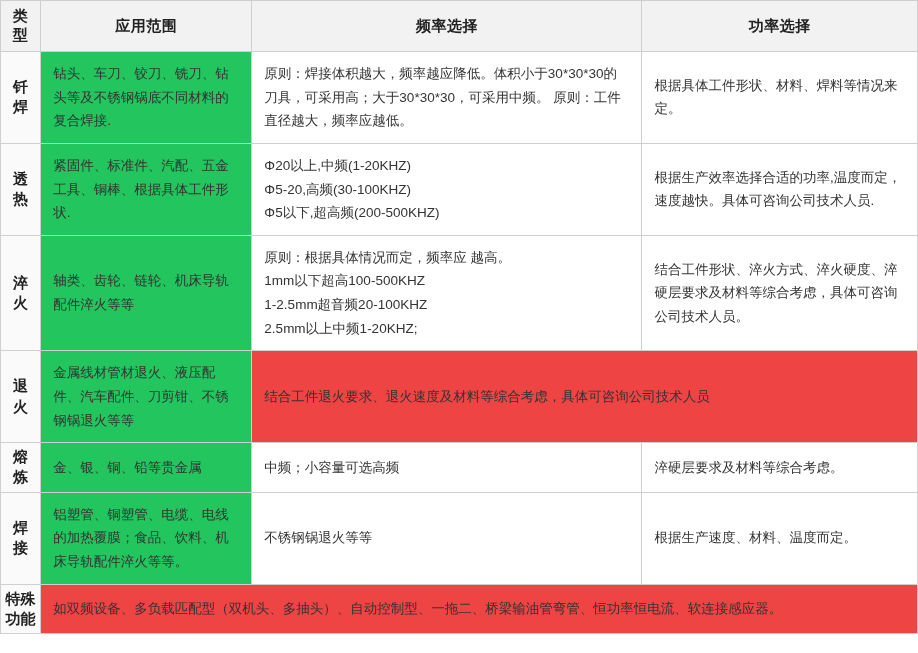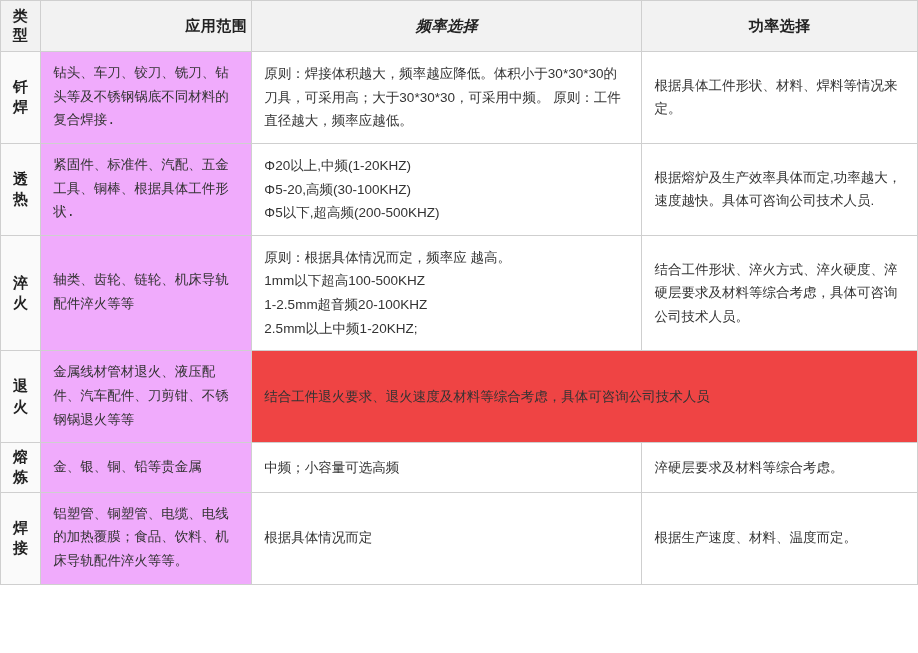--- a/index.html
+++ b/index.html
@@ -35,44 +35,43 @@
     background: #f2f2f2;
     font-size: 15px;
     font-weight: bold;
     color: #222;
     text-align: center;
     height: 44px;
     padding: 6px 4px;
     letter-spacing: 0.5px;
   }
   th.col-type { width: 40px; }
-  th.col-scope { width: 210px; text-align: right; }
-  th.col-freq { width: 388px; font-style: italic; }
+  th.col-scope { width: 210px; }
+  th.col-freq { width: 388px; }
   th.col-power { width: 274px; }
 
   td.type-cell {
     background: #fafafa;
     text-align: center;
     font-size: 15px;
     font-weight: bold;
     color: #222;
     line-height: 1.35;
     padding: 4px 2px;
     width: 40px;
   }
   td.body-cell {
     font-size: 13.5px;
     line-height: 1.75;
     color: #333;
     padding: 10px 12px;
     text-align: left;
   }
   td.scope-cell {
-    background: #f0abfc;
-    font-family: Liberation Mono, monospace;
+    background: #22c55e;
   }
   td.freq-cell,
   td.power-cell {
     background: #ffffff;
   }
   td.wide-cell {
     background: #ef4444;
   }
   .line { display: block; }
 </style>
@@ -108,21 +107,21 @@
         <td class="type-cell">
           <span class="line">透</span>
           <span class="line">热</span>
         </td>
         <td class="body-cell scope-cell">紧固件、标准件、汽配、五金工具、铜棒、根据具体工件形状.</td>
         <td class="body-cell freq-cell">
           <span class="line">Φ20以上,中频(1-20KHZ)</span>
           <span class="line">Φ5-20,高频(30-100KHZ)</span>
           <span class="line">Φ5以下,超高频(200-500KHZ)</span>
         </td>
-        <td class="body-cell power-cell">根据熔炉及生产效率具体而定,功率越大，速度越快。具体可咨询公司技术人员.</td>
+        <td class="body-cell power-cell">根据生产效率选择合适的功率,温度而定，速度越快。具体可咨询公司技术人员.</td>
       </tr>
 
       <tr>
         <td class="type-cell">
           <span class="line">淬</span>
           <span class="line">火</span>
         </td>
         <td class="body-cell scope-cell">轴类、齿轮、链轮、机床导轨配件淬火等等</td>
         <td class="body-cell freq-cell">
           <span class="line">原则：根据具体情况而定，频率应 越高。</span>
@@ -151,20 +150,27 @@
         <td class="body-cell freq-cell">中频；小容量可选高频</td>
         <td class="body-cell power-cell">淬硬层要求及材料等综合考虑。</td>
       </tr>
 
       <tr>
         <td class="type-cell">
           <span class="line">焊</span>
           <span class="line">接</span>
         </td>
         <td class="body-cell scope-cell">铝塑管、铜塑管、电缆、电线的加热覆膜；食品、饮料、机床导轨配件淬火等等。</td>
-        <td class="body-cell freq-cell">根据具体情况而定</td>
+        <td class="body-cell freq-cell">不锈钢锅退火等等</td>
         <td class="body-cell power-cell">根据生产速度、材料、温度而定。</td>
       </tr>
 
+      <tr>
+        <td class="type-cell">
+          <span class="line">特殊</span>
+          <span class="line">功能</span>
+        </td>
+        <td class="body-cell wide-cell" colspan="3">如双频设备、多负载匹配型（双机头、多抽头）、自动控制型、一拖二、桥梁输油管弯管、恒功率恒电流、软连接感应器。</td>
+      </tr>
 
     </tbody>
   </table>
 </div>
 
 </body></html>

